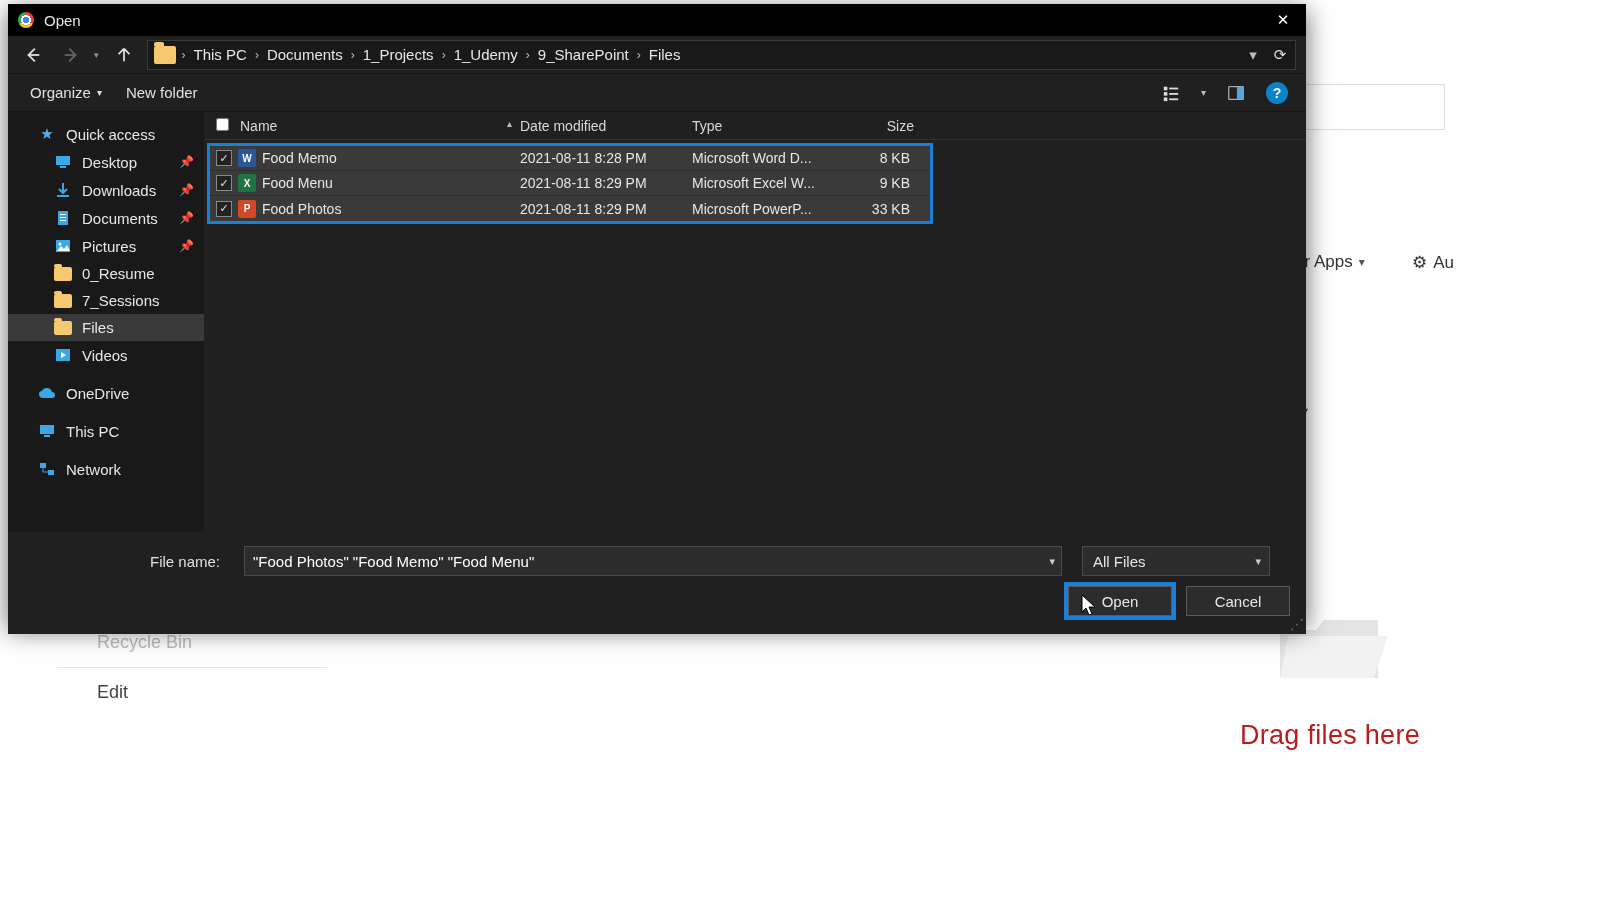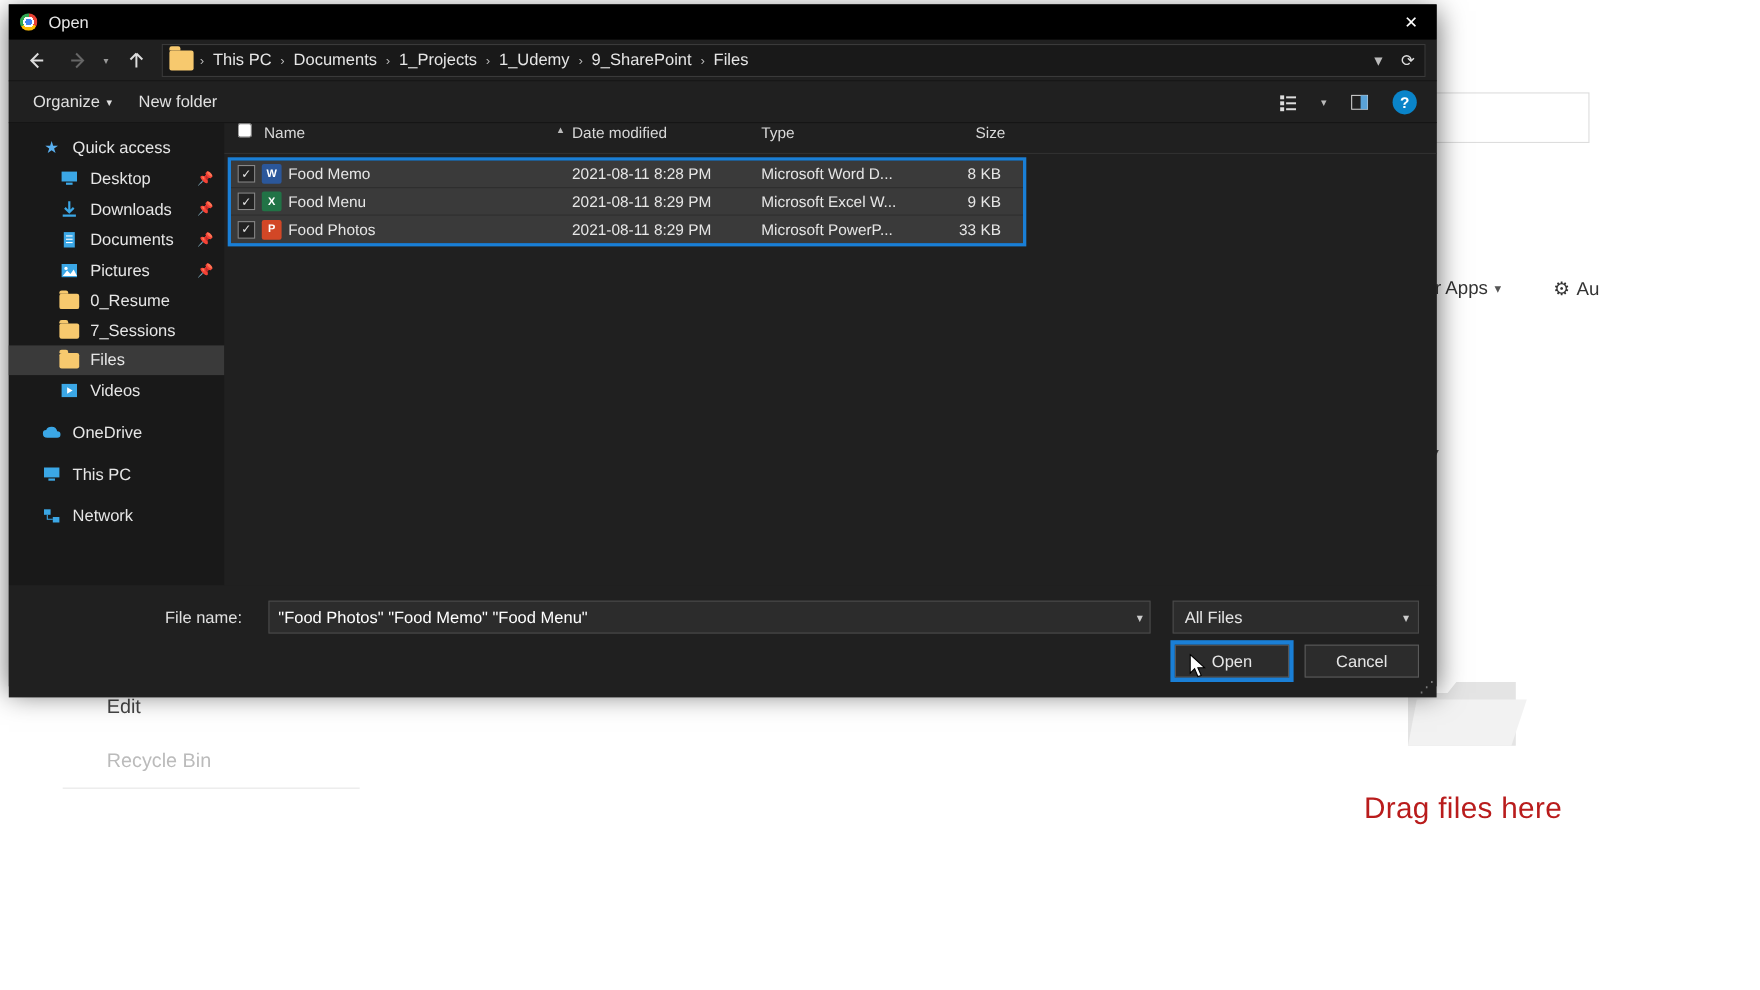--- a/index.html
+++ b/index.html
@@ -282,21 +282,21 @@
   .icn.network { color:#3ba7e6; }
   .icn.videos { color:#3ba7e6; }
 
   .file-area {
     flex: 1;
     background: #202020;
     position: relative;
   }
   .file-header {
     display: flex;
-    align-items: flex-start;
+    align-items: center;
     height: 28px;
     border-bottom: 1px solid #303030;
     color: #d8d8d8;
     font-size: 14px;
     padding-left: 12px;
   }
   .file-header .chk-col { width: 24px; }
   .file-header .name-col { flex: 0 0 280px; position:relative; }
   .file-header .name-col .sort { position:absolute; right:8px; font-size:10px; color:#bbb; }
   .file-header .date-col { flex: 0 0 172px; }
@@ -369,21 +369,21 @@
     display:flex; align-items:center;
     padding: 0 8px;
     color:#fff;
     font-size:15px;
     position: relative;
   }
   .fn-input .dd-arrow {
     position:absolute; right:6px; color:#ccc; font-size:11px;
   }
   .type-select {
-    width: 224px;
+    width: 188px;
     height: 30px;
     background:#2c2c2c;
     border:1px solid #4a4a4a;
     display:flex; align-items:center;
     padding: 0 10px;
     color:#e6e6e6;
     font-size:15px;
     position:relative;
     margin-right: 2px;
   }
@@ -434,22 +434,22 @@
 <div class="bg-apps">
   <span>er Apps</span>
   <span class="chev">▾</span>
 </div>
 <div class="bg-auto">
   <span>⚙</span>
   <span>Au</span>
 </div>
 <div class="bg-chev-right">▾</div>
 <div class="bg-sidebar">
+  <div class="bg-sidebar-item" style="color:#bbb;border-bottom:1px solid #e6e6e6;">Recycle Bin</div>
   <div class="bg-sidebar-item">Edit</div>
-  <div class="bg-sidebar-item" style="color:#bbb;border-bottom:1px solid #e6e6e6;">Recycle Bin</div>
 </div>
 <div class="bg-drag-area">
   <div class="bg-folder">
     <svg viewBox="0 0 120 90" fill="none">
       <path d="M10 30 L46 30 L54 20 L108 20 L108 78 L10 78 Z" fill="#e4e4e4"></path>
       <path d="M18 36 L118 36 L104 78 L10 78 Z" fill="#f2f2f2"></path>
     </svg>
   </div>
   <div class="bg-drag-text">Drag files here</div>
 </div>

